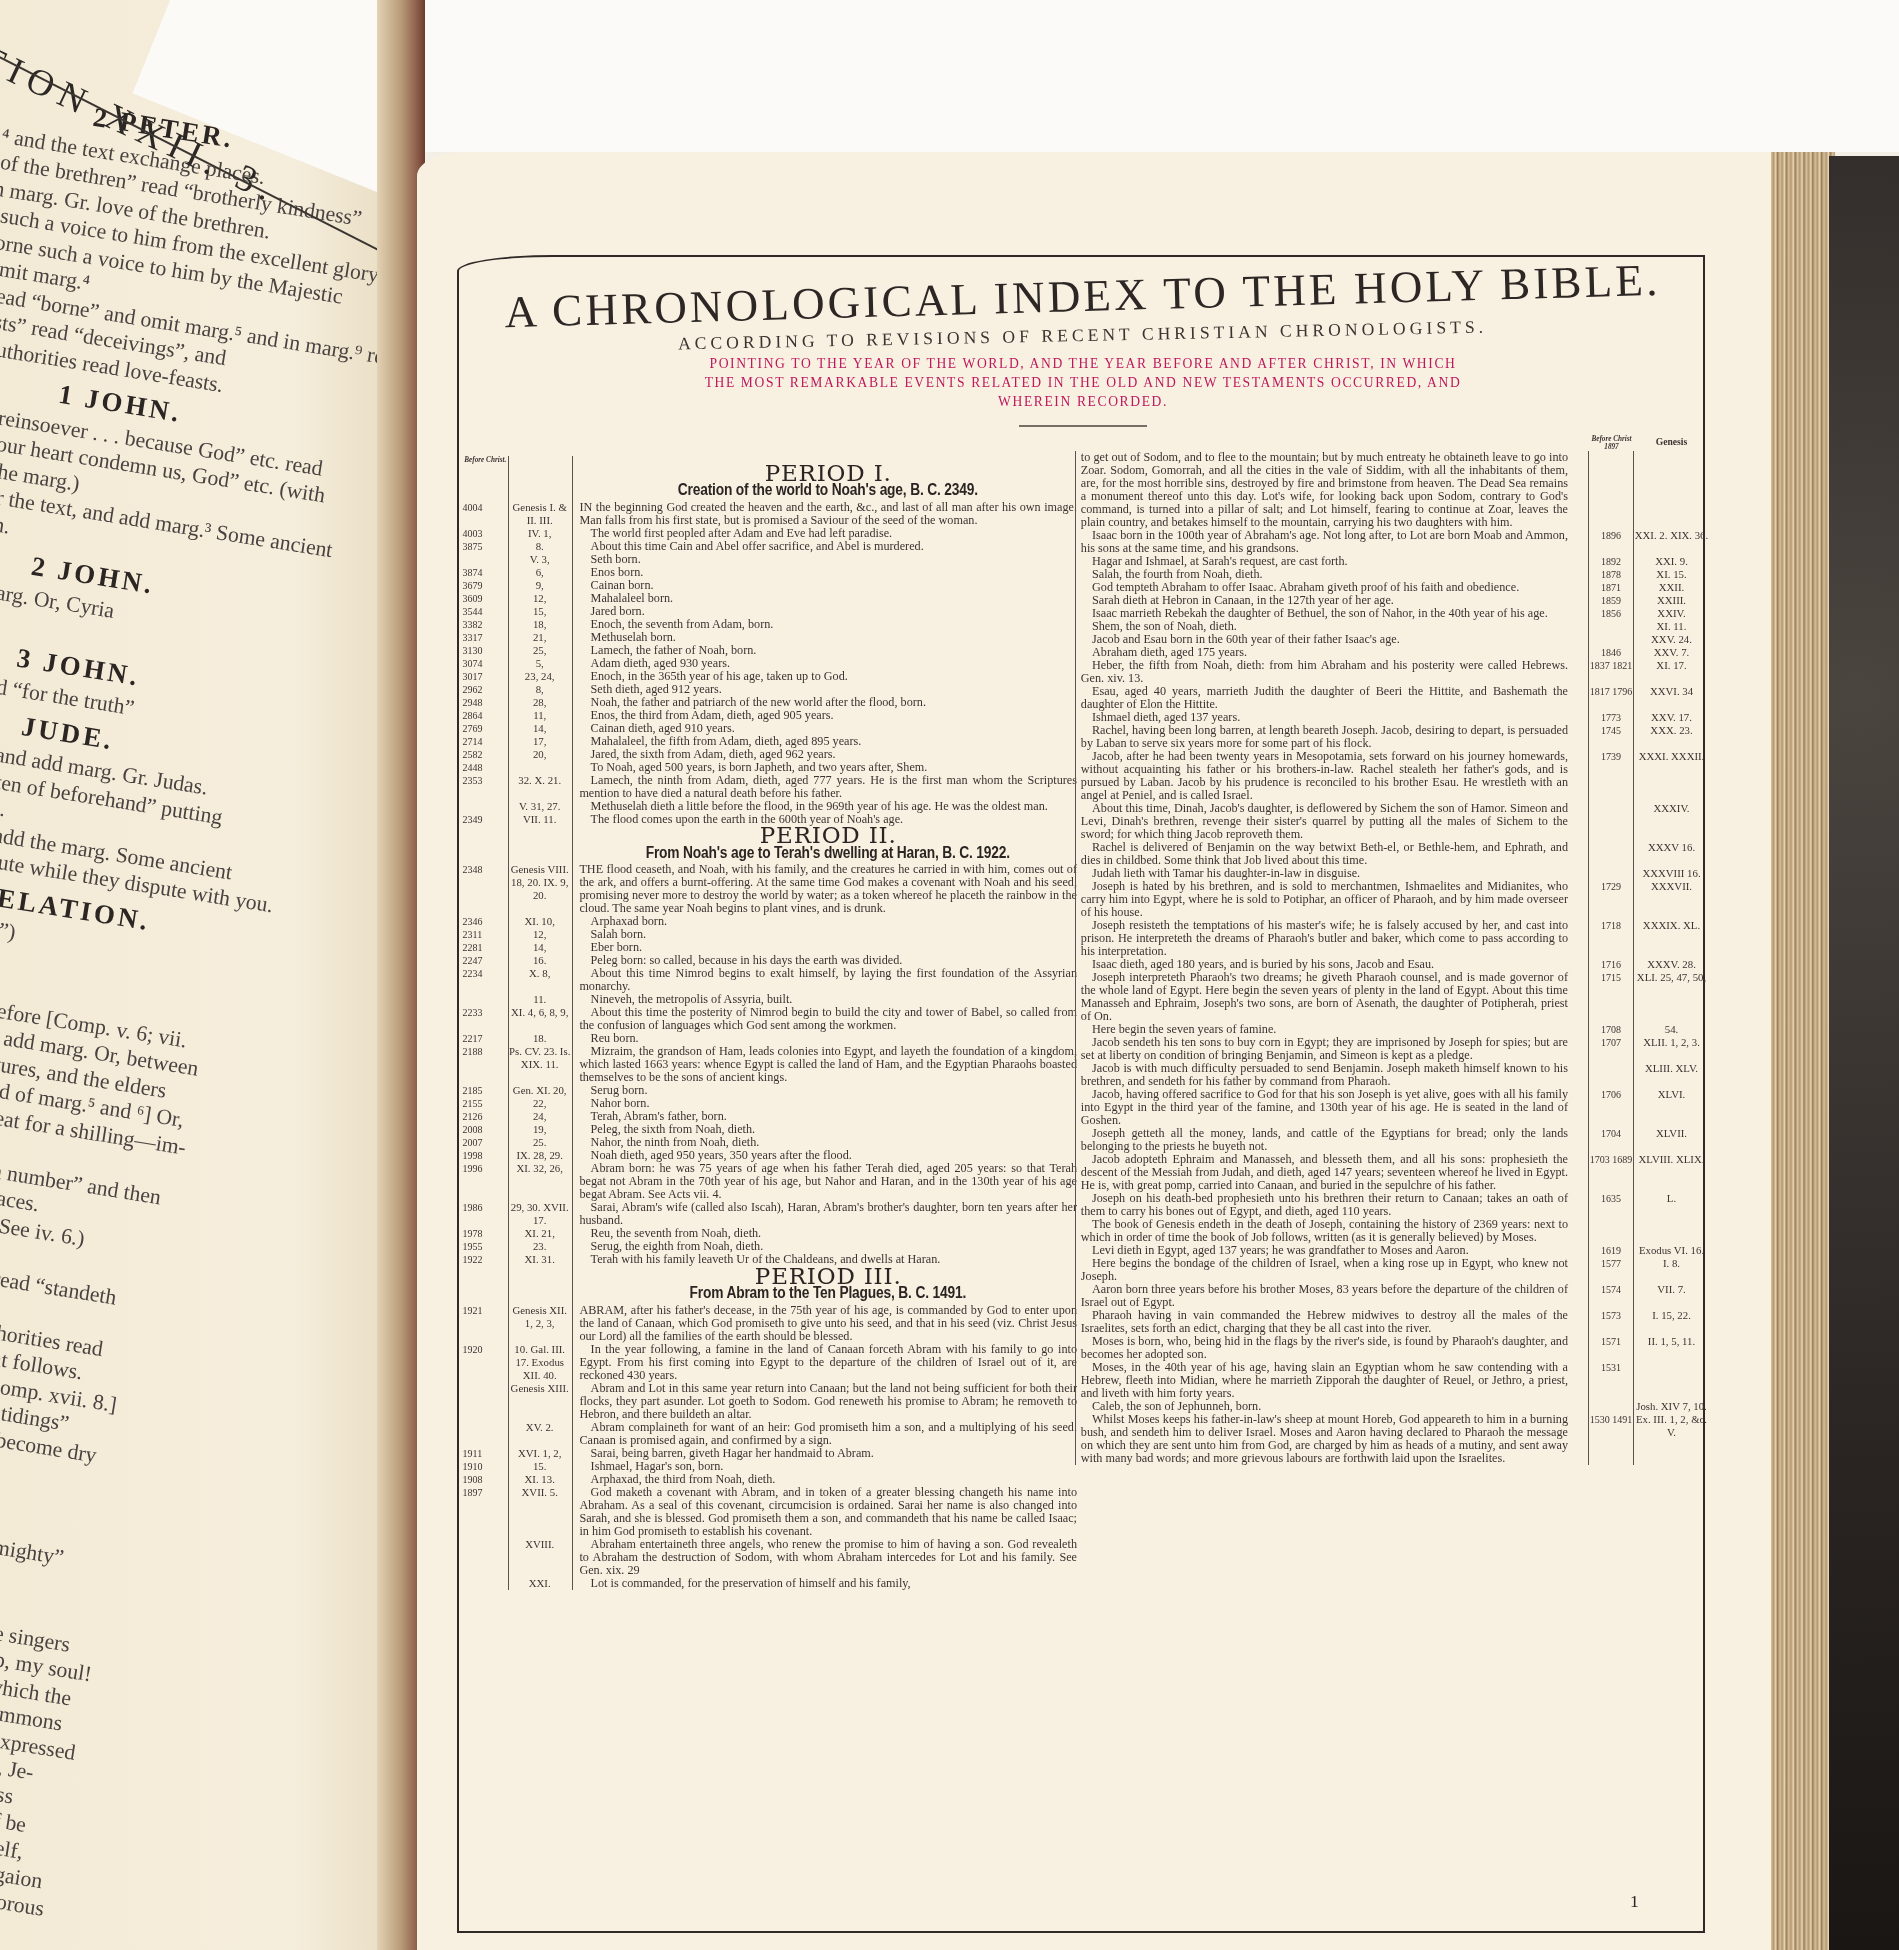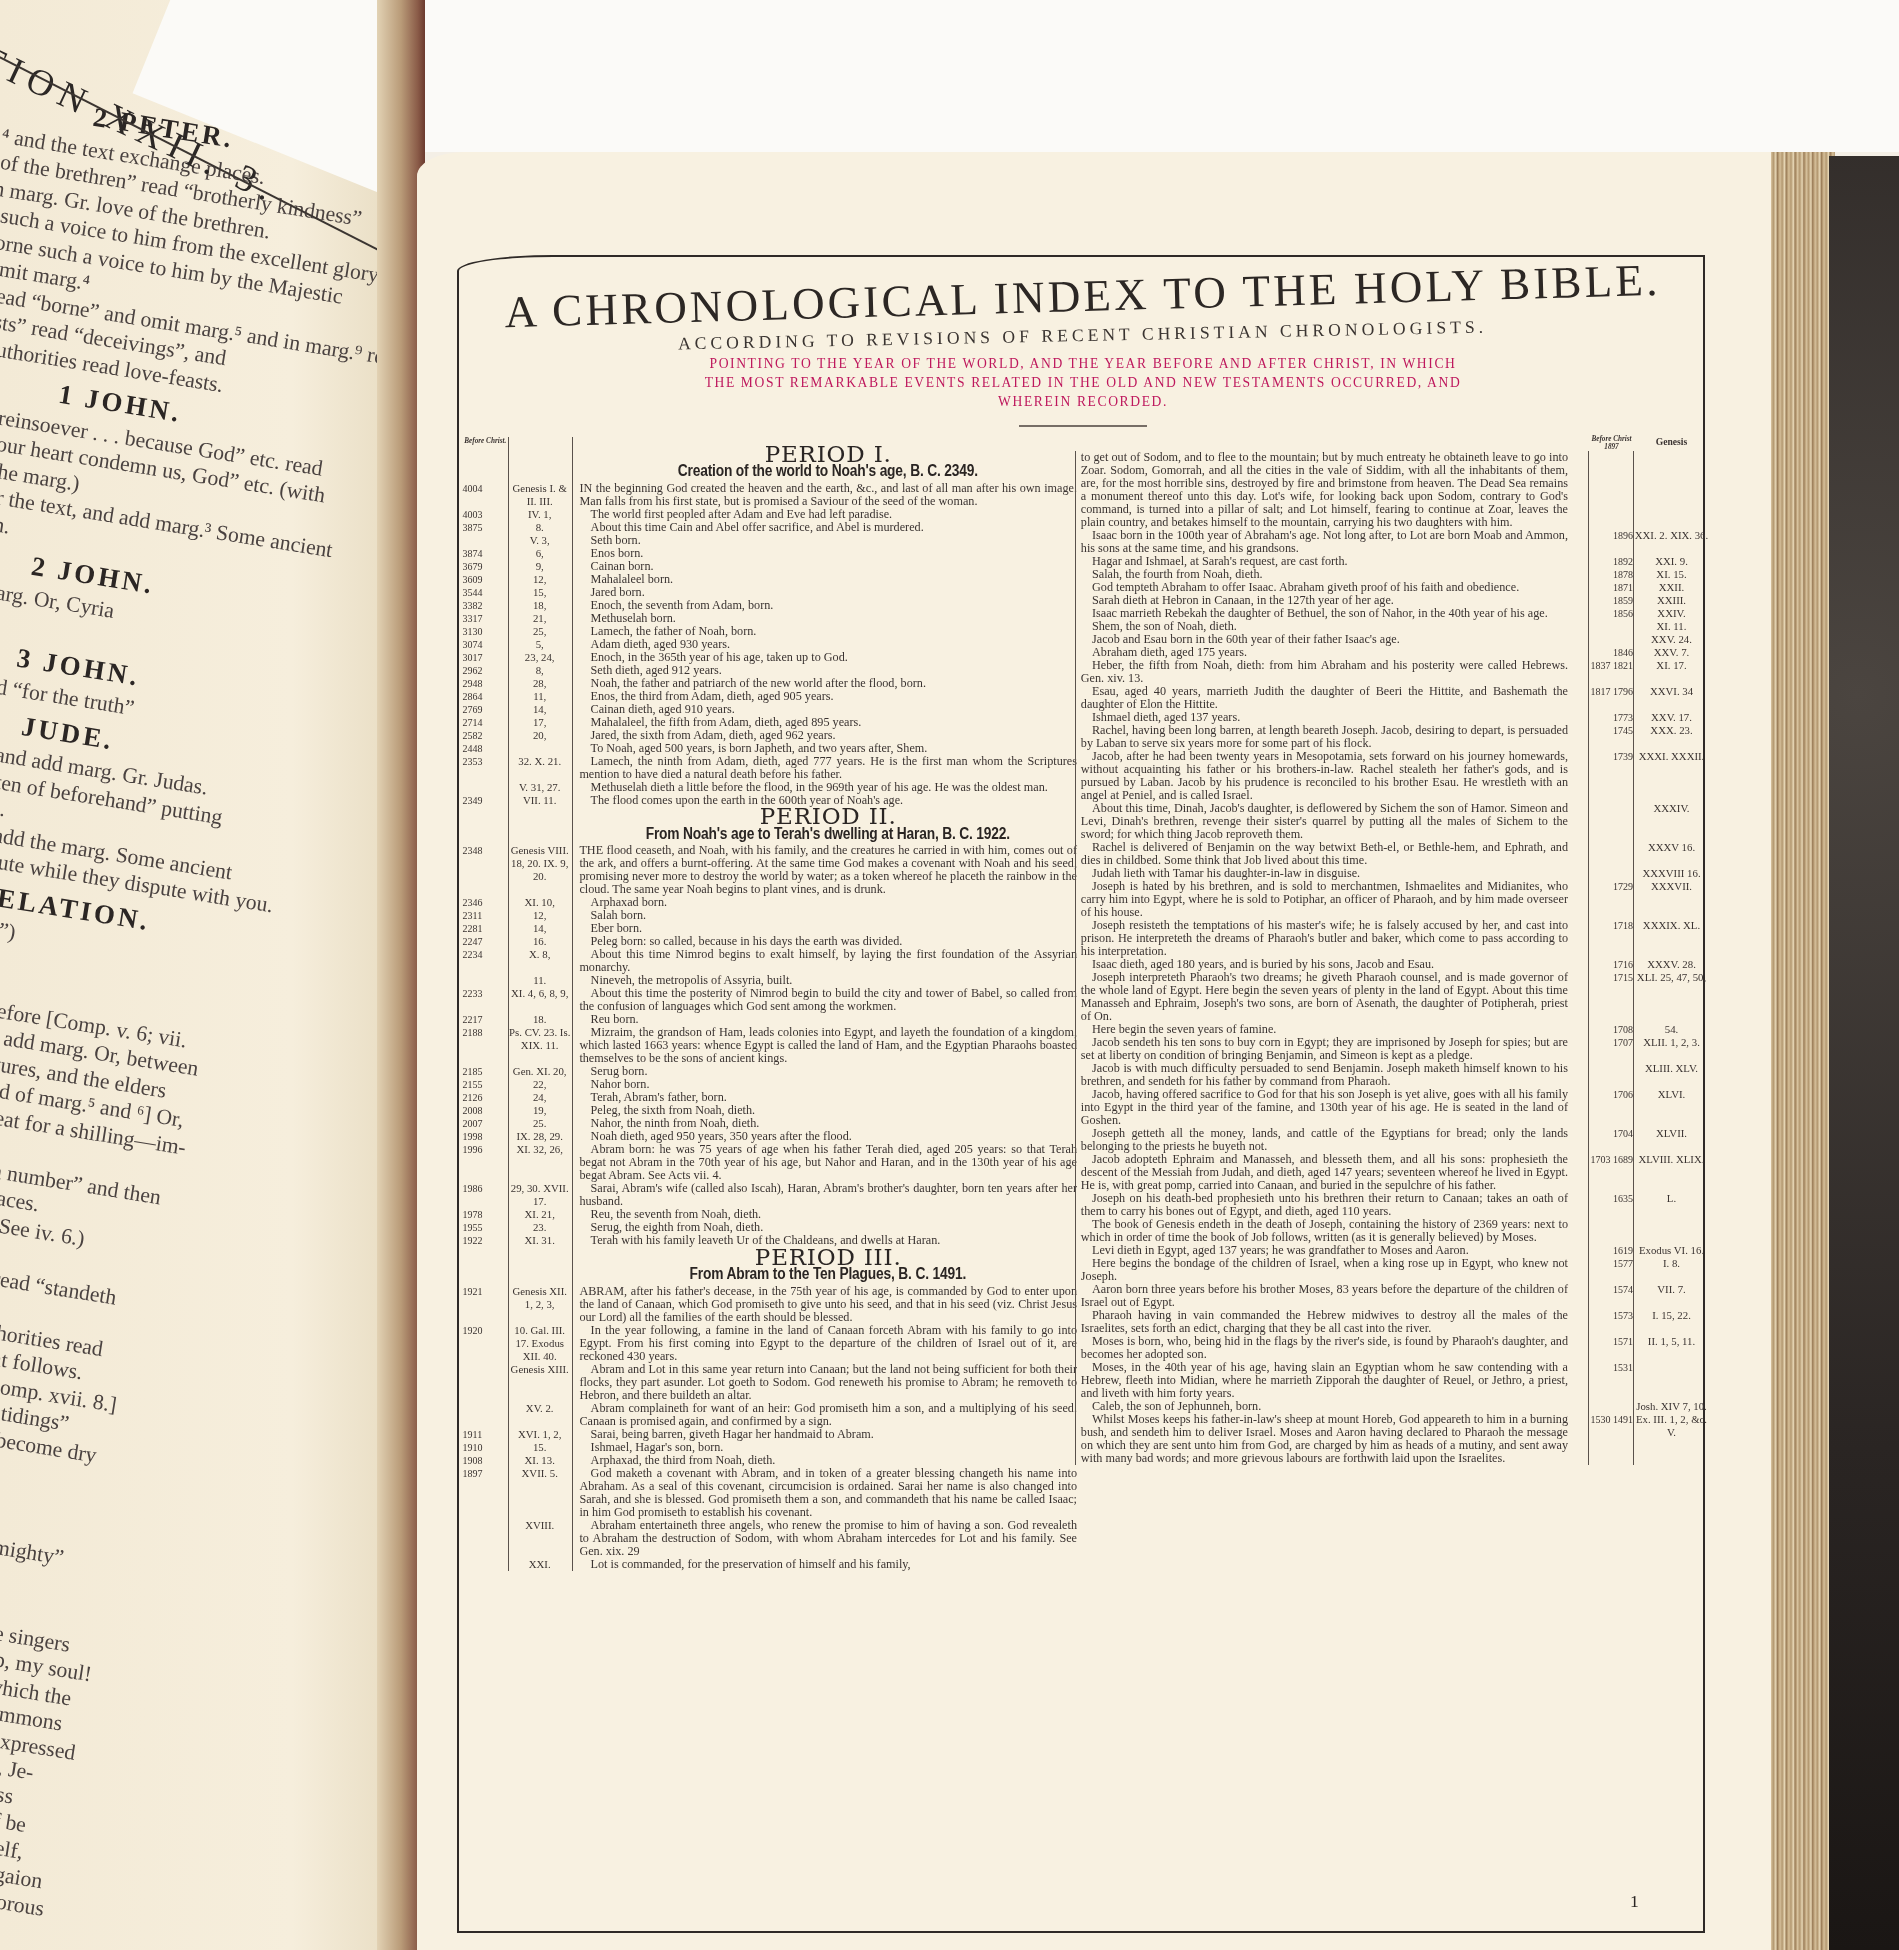--- a/index.html
+++ b/index.html
@@ -81,21 +81,21 @@
   }
   .subtitle-2 {
     font-size: 13.6px; letter-spacing: 1.6px; line-height: 19px; margin-top: 8px; color: #be185d;
   }
   .title-rule { width: 128px; height: 1.6px; background: #776e66; margin: 14.4px auto 0; }
 
   
   .col {
     position: absolute; font-size: 12.2px; line-height: 13px; color: #3a3331;
   }
-  .left-col { left: 461px; top: 437px; width: 616px; }
+  .left-col { left: 461px; top: 456px; width: 616px; }
   .right-col { left: 1075px; top: 435px; width: 634px; }
 
   .col-head-small {
     font-size: 7.2px; font-weight: bold; font-style: italic; line-height: 8px; text-align: center;
   }
   .period-title {
     text-align: center; font-size: 23px; letter-spacing: 0.8px; margin: 3.2px 0 3.2px 0; color: #2a2523;
     font-family: "DejaVu Serif", serif;
   }
   .period-sub {
@@ -105,21 +105,21 @@
   }
   .entry { display: grid; grid-template-columns: 48px 64px 1fr; }
   .entry .yr { font-size: 10px; text-align: left; padding-left: 1.6px; border-right: 0.8px solid #5a524c; }
   .entry .ref { font-size: 10.8px; text-align: center; border-right: 0.8px solid #5a524c; padding-right: 1.6px; }
   .entry .txt { padding-left: 6.4px; text-align: justify; }
   .entry .txt.indent { text-indent: 11.2px; }
 
   .rentry { display: grid; grid-template-columns: 1fr 45px 75px; }
   .rentry .txt { padding-right: 20px; text-align: justify; border-right: 0.8px solid #5a524c; border-left: 0.8px solid #5a524c; padding-left: 4.8px; }
   .rentry .txt.indent { text-indent: 11.2px; }
-  .rentry .yr { font-size: 10px; text-align: right; border-right: 0.8px solid #5a524c; }
+  .rentry .yr { font-size: 10px; text-align: center; border-right: 0.8px solid #5a524c; }
   .rentry .ref { font-size: 10.8px; text-align: center; }
   .rhead { display: grid; grid-template-columns: 1fr 45px 75px; }
   .rhead .yr .col-head-small { font-size: 7.2px; }
   .rhead .ref { font-size: 9.6px; font-weight: bold; text-align: center; }
 
   .page-number { position: absolute; left: 1630px; top: 1891px; font-size: 17.6px; color: #2a2523; }
 </style>
 </head>
 <body>
 

